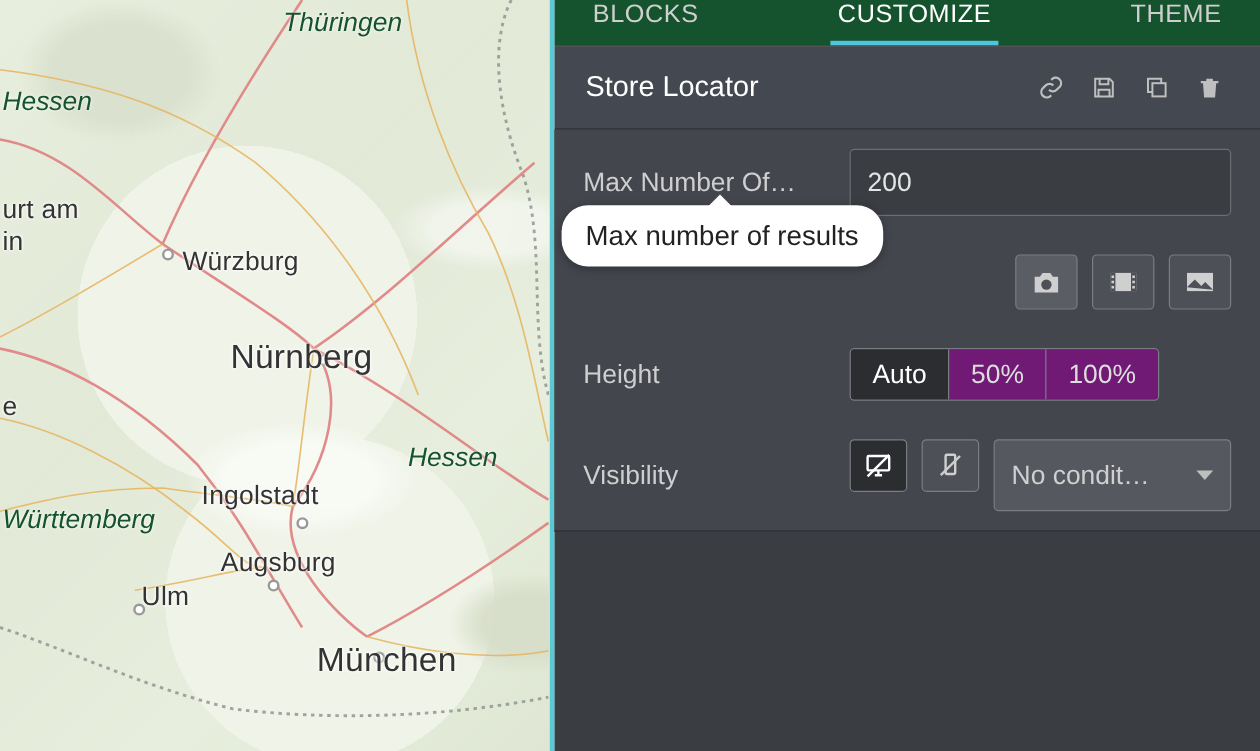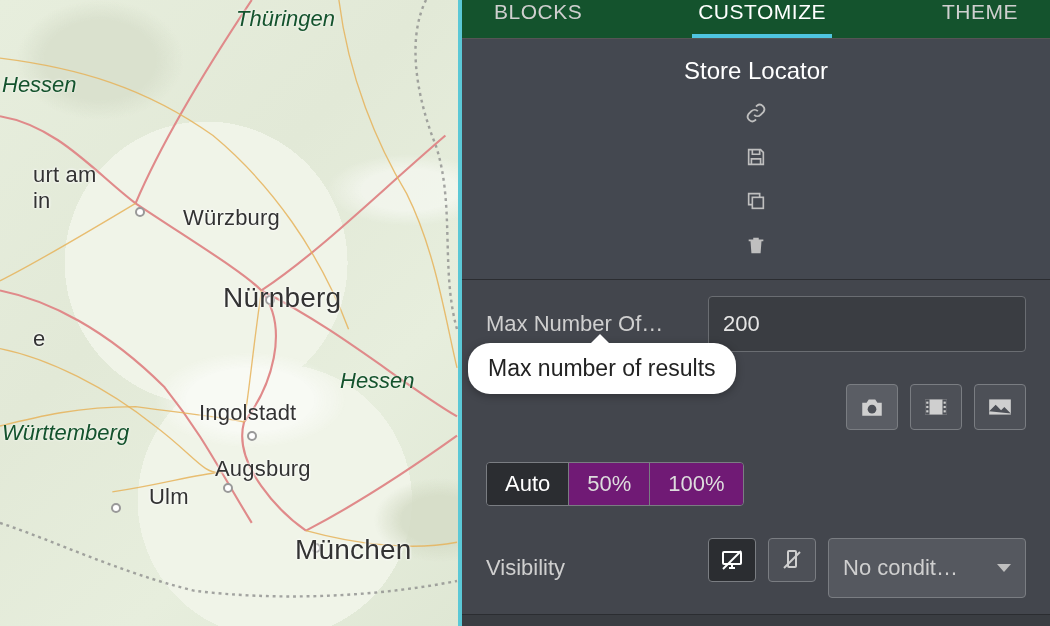--- a/index.html
+++ b/index.html
@@ -42,21 +42,20 @@
     .map svg.roads path.major { stroke:#e08a8a; stroke-width:2.2; fill:none; }
     .map svg.roads path.minor { stroke:#e6b35b; stroke-width:1.4; fill:none; opacity:.85; }
     .map svg.roads path.border { stroke:#888; stroke-width:2.5; fill:none; stroke-dasharray:3 4; opacity:.75; }
     .map .city-dot {
       position:absolute; width:10px; height:10px; background:#fff; border:2px solid #999;
       border-radius:50%; transform:translate(-50%,-50%);
     }
     .map .city-label {
       position:absolute; font-size:22px; color:#333; white-space:nowrap; letter-spacing:.2px;
       text-shadow:0 0 3px #fff,0 0 3px #fff;
-      margin-left:31px;
     }
     .map .city-label.big { font-size:28px; font-weight:500; }
     .map .region {
       position:absolute; font-size:22px; font-style:italic; color:#14532d;
       text-shadow:0 0 3px #fff;
     }
 
     
     .panel {
       flex:1; height:626px; background:#3a3d42; color:#cfcfcf; display:flex; flex-direction:column;
@@ -65,21 +64,21 @@
       display:flex; background:#14532d; padding:0 26px; gap:48px; align-items:center;
     }
     .tab {
       padding: 0 6px 10px 6px; font-size:21px; letter-spacing:.5px; color:#cfcfcf; cursor:pointer;
       border-bottom:4px solid transparent;
     }
     .tab.active { color:#fff; border-bottom-color:#4fc5e0; }
     .tabs .spacer { flex:1; }
     .section-header {
       display:flex; align-items:center; background:#444850; padding:18px 26px; gap:12px;
-      border-top:1px solid #555; border-bottom:1px solid #2b2d31;flex-direction:column;
+      border-top:1px solid #555; border-bottom:1px solid #2b2d31;
     }
     .section-header .title { font-size:24px; color:#fff; flex:1; }
     .hdr-btn {
       width:32px; height:32px; display:flex; align-items:center; justify-content:center;
       color:#bfbfbf; cursor:pointer; font-size:20px;
     }
     .hdr-btn svg { width:22px; height:22px; stroke:#bfbfbf; fill:none; stroke-width:1.8; }
     .hdr-btn.trash svg { fill:#bfbfbf; stroke:none; }
     .hdr-btn.link svg { stroke-width:2; }
 
@@ -263,20 +262,21 @@
         <div class="icon-btn">
           <svg viewBox="0 0 24 20">
               <rect x="2" y="3" width="20" height="14"></rect>
               <path d="M2 14l6-6 5 5 3-3 6 6" fill="#4d5057"></path>
             </svg>
         </div>
       </div>
     </div>
 
     <div class="row">
+      <div class="lbl">Height</div>
       <div class="ctrl">
         <div class="seg">
           <div class="seg-btn selected">Auto</div>
           <div class="seg-btn">50%</div>
           <div class="seg-btn">100%</div>
         </div>
       </div>
     </div>
 
     <div class="row">

